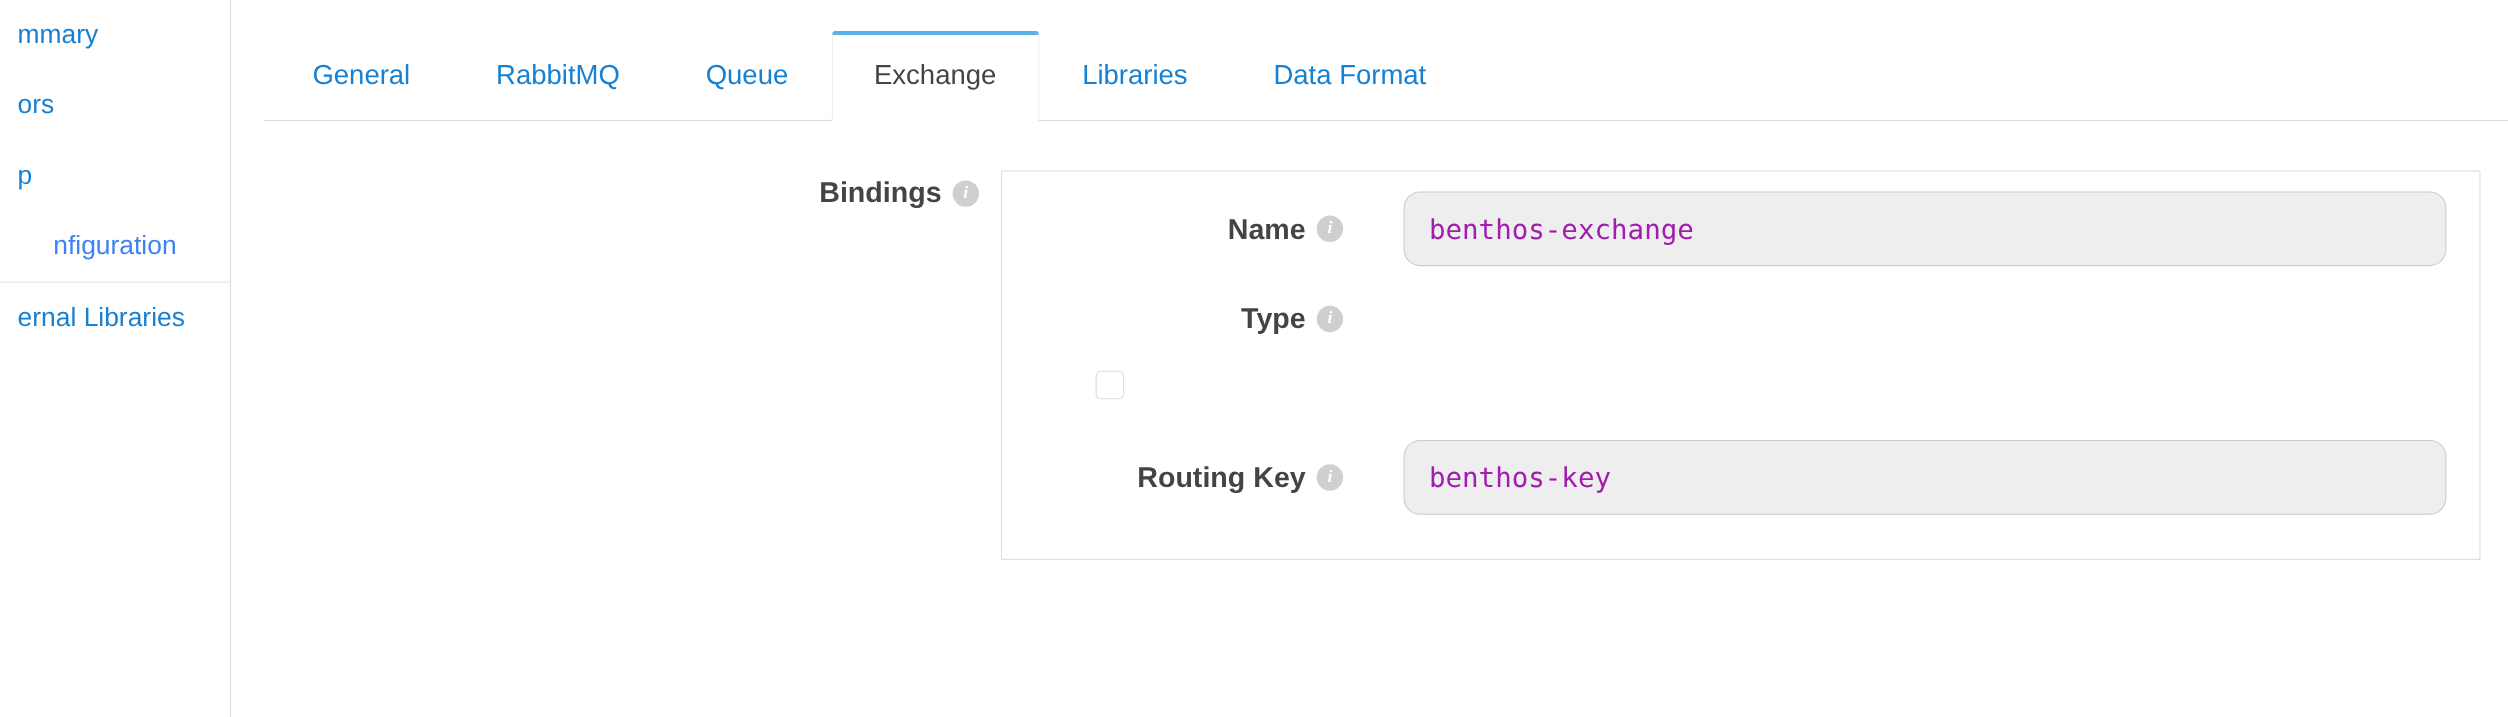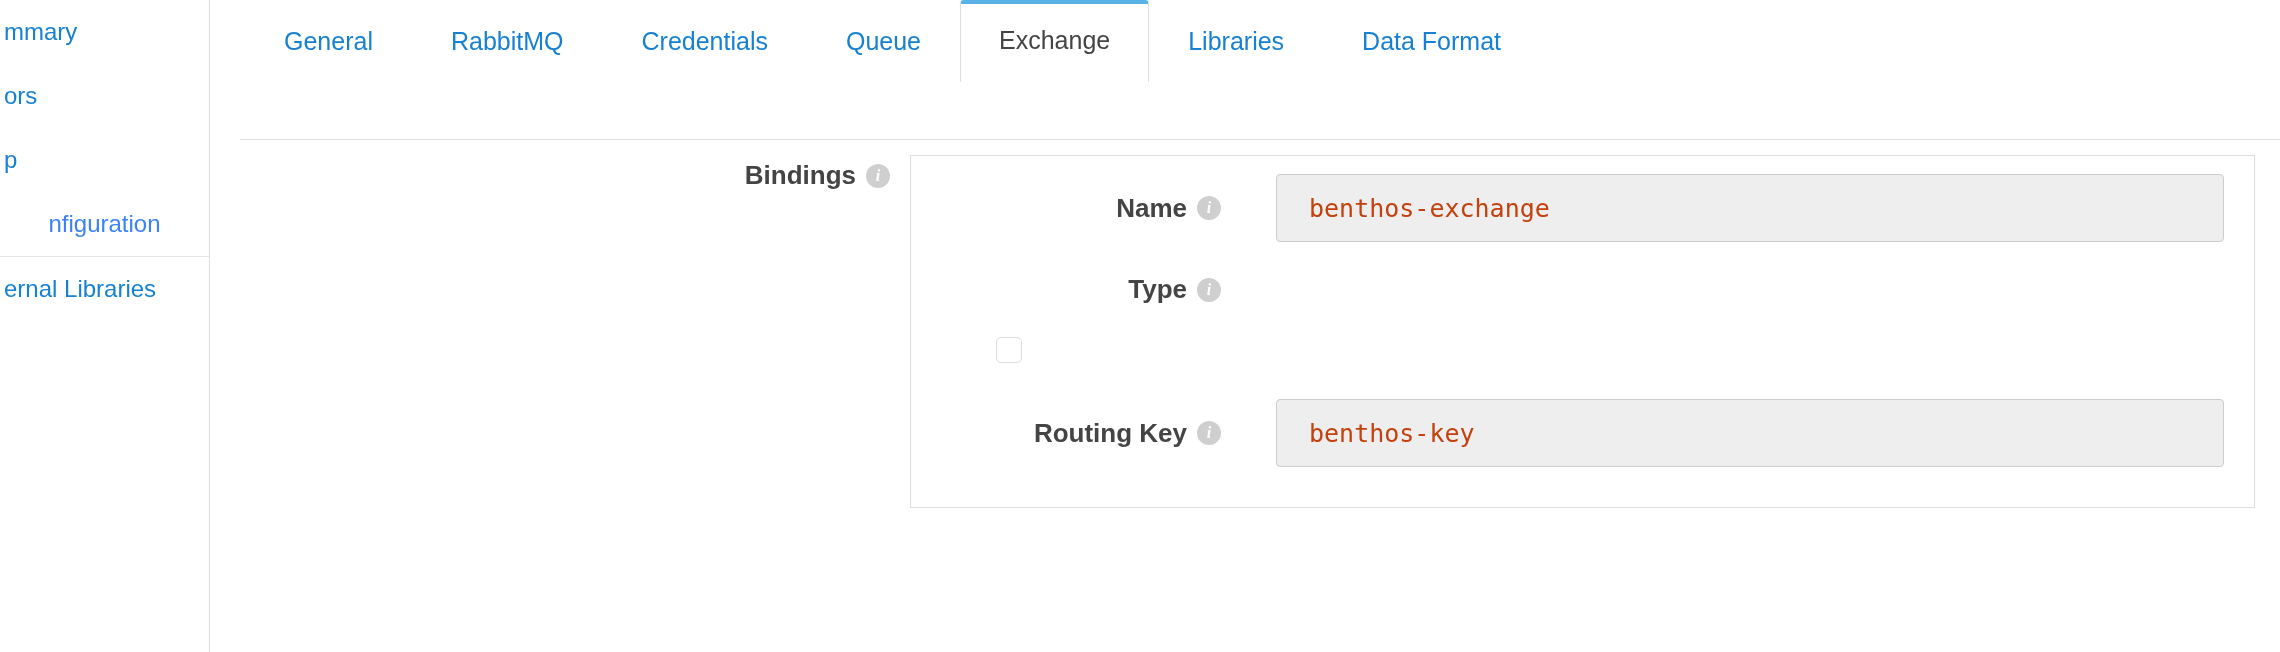--- a/index.html
+++ b/index.html
@@ -16,43 +16,43 @@
       position: absolute;
       left: 0;
       top: 0;
       width: 210px;
       height: 652px;
       border-right: 1px solid #ddd;
       overflow: hidden;
       font-size: 24px;
     }
     .sidebar-item {
-      padding: 18px 0 18px 4px;
+      padding: 18px 0 18px 16px;
       color: #1680d2;
       cursor: pointer;
       white-space: nowrap;
     }
     .sidebar-static {
       padding: 18px 0 18px 0;
       color: #3b82f6;
       white-space: nowrap;
       text-align: center;
     }
     .sidebar-sub {
       border-top: 1px solid #e4e4e4;
     }
     .tabs {
       position: absolute;
       left: 240px;
       top: 0;
       right: 0;
-      height: 140px;
+      height: 110px;
       border-bottom: 1px solid #ddd;
       display: flex;
-      align-items: flex-start;
+      align-items: flex-end;
       padding-left: 5px;
     }
     .tab {
       padding: 26px 38px 27px 38px;
       font-size: 25px;
       color: #1680d2;
       cursor: pointer;
       border: 1px solid transparent;
       border-bottom: none;
       position: relative;
@@ -107,25 +107,25 @@
     }
     .form-control {
       flex: 1;
       margin-left: 55px;
     }
     .text-input {
       width: 100%;
       height: 68px;
       background: #eeeeee;
       border: 1px solid #ccc;
-      border-radius: 4px;
-      padding: 0 32px;
+      border-radius: 15px;
+      padding: 0 22px;
       font-size: 25px;
       font-family: Menlo, Monaco, Consolas, monospace;
-      color: #c2410c;
+      color: #a21caf;
     }
     .select-input {
       width: 100%;
       height: 58px;
       background: #eeeeee;
       border: 1px solid #ccc;
       border-radius: 6px;
       padding: 0 22px;
       font-size: 25px;
       color: #444;
@@ -207,21 +207,20 @@
     <span>nfiguration</span>
   </div>
   <div class="sidebar-item sidebar-sub">
     <span>ernal Libraries</span>
   </div>
 </div>
 
 <div class="tabs">
   <div class="tab"><span>General</span></div>
   <div class="tab"><span>RabbitMQ</span></div>
-  <div class="tab"><span>Credentials</span></div>
   <div class="tab"><span>Queue</span></div>
   <div class="tab active"><span>Exchange</span></div>
   <div class="tab"><span>Libraries</span></div>
   <div class="tab"><span>Data Format</span></div>
 </div>
 
 <div class="section-label">
   <span>Bindings</span>
   <span class="info-icon"></span>
 </div>

